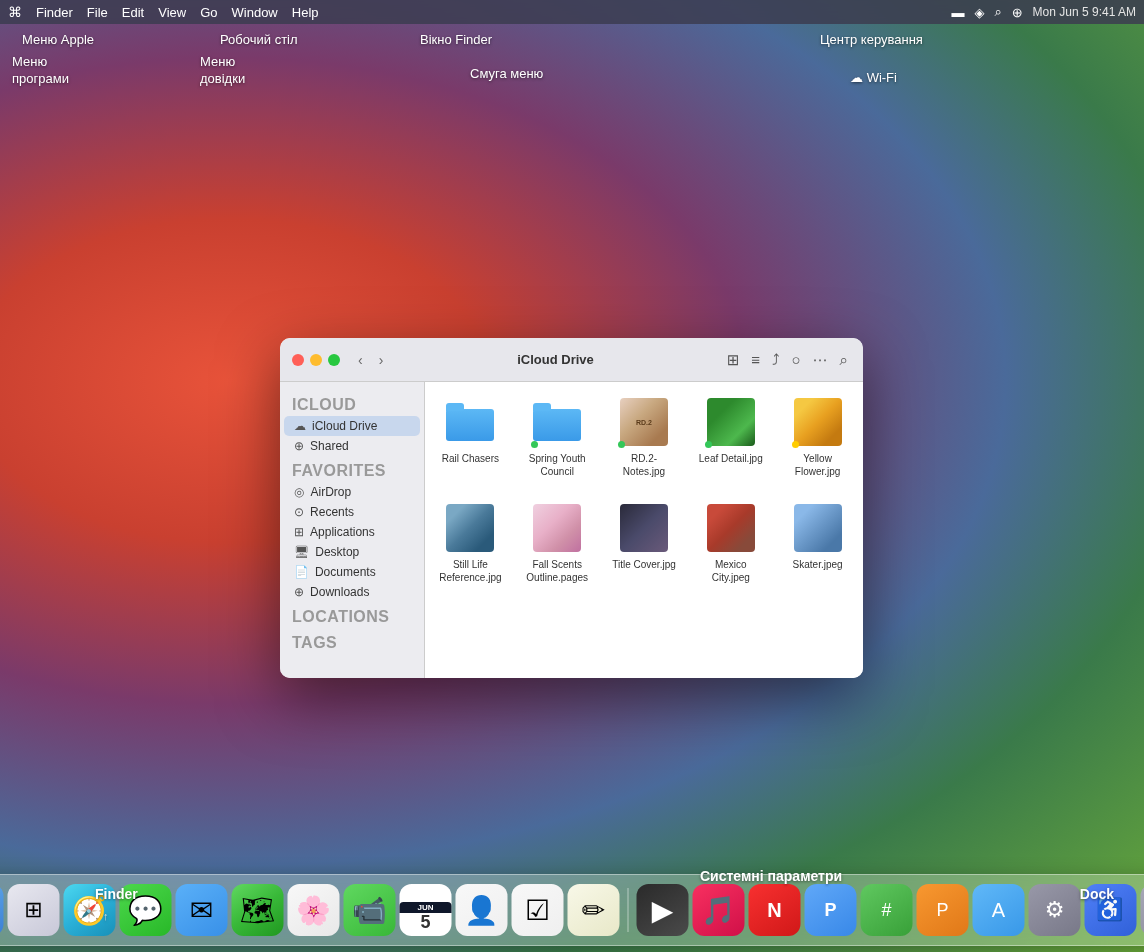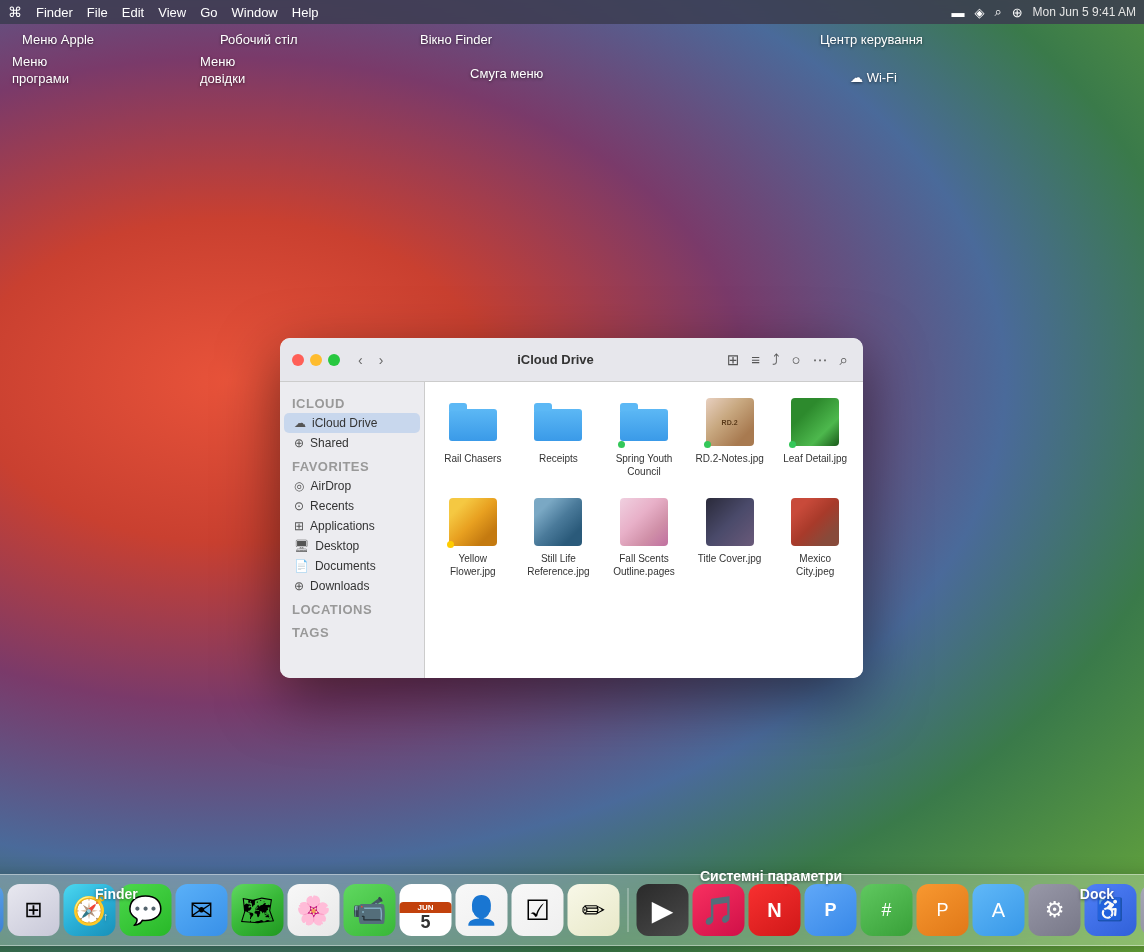--- a/index.html
+++ b/index.html
@@ -152,21 +152,21 @@
     
     .finder-sidebar {
       width: 145px;
       background: rgba(235,235,240,0.9);
       border-right: 1px solid #ccc;
       padding: 8px 0;
       overflow-y: auto;
       font-size: 11.5px;
     }
     .sidebar-section-label {
-      font-size: 13px;
+      font-size: 16px;
       font-weight: 700;
       color: #999;
       padding: 6px 12px 2px;
       text-transform: uppercase;
       letter-spacing: 0.5px;
     }
     .sidebar-item {
       display: flex;
       align-items: center;
       padding: 3px 10px;
@@ -184,21 +184,21 @@
     .finder-content {
       flex: 1;
       padding: 8px;
       overflow-y: auto;
       background: #fff;
     }
 
     .file-grid {
       display: grid;
       grid-template-columns: repeat(5, 1fr);
-      gap: 6px;
+      gap: 12px;
     }
 
     .file-item {
       display: flex;
       flex-direction: column;
       align-items: center;
       padding: 6px 4px;
       border-radius: 6px;
       cursor: pointer;
       position: relative;
@@ -510,26 +510,20 @@
     <div class="finder-content">
       <div class="file-grid">
 
         <div class="file-item">
           <div class="file-icon">
             <div class="folder-icon-shape"></div>
           </div>
           <span class="file-name">Rail Chasers</span>
         </div>
 
-        <div class="file-item">
-          <div class="file-icon">
-            <div class="folder-icon-shape"></div>
-          </div>
-          <span class="file-name">Receipts</span>
-        </div>
 
         <div class="file-item">
           <div class="file-icon" style="position:relative;">
             <div class="folder-icon-shape"></div>
             <span class="status-dot dot-green" style="position:absolute;bottom:0;left:0;"></span>
           </div>
           <span class="file-name">Spring Youth Council</span>
         </div>
 
 
@@ -581,20 +575,26 @@
 
         <div class="file-item">
           <div class="file-icon">
             <div class="thumb thumb-mexico"></div>
           </div>
           <span class="file-name">Mexico City.jpeg</span>
         </div>
 
 
 
+        <div class="file-item">
+          <div class="file-icon">
+            <div class="thumb thumb-skater"></div>
+          </div>
+          <span class="file-name">Skater.jpeg</span>
+        </div>
 
       </div>
     </div>
   </div>
 </div>
 
 <div class="dock">
   <div class="dock-item dock-finder">
     
   </div>
@@ -613,21 +613,21 @@
   <div class="dock-item dock-maps">
     <span>🗺</span>
   </div>
   <div class="dock-item dock-photos">
     <span>🌸</span>
   </div>
   <div class="dock-item dock-facetime">
     <span>📹</span>
   </div>
   <div class="dock-item dock-calendar" style="background:white;color:#333;font-size:11px;font-weight:bold;display:flex;flex-direction:column;align-items:center;justify-content:flex-end;padding-bottom:3px;">
-    <span style="font-size:8px;background:#c2410c;color:white;width:100%;text-align:center;border-radius:4px 4px 0 0;padding:1px;">JUN</span>
+    <span style="font-size:8px;background:#0f172a;color:white;width:100%;text-align:center;border-radius:4px 4px 0 0;padding:1px;">JUN</span>
     <span style="font-size:18px;line-height:1.1;">5</span>
   </div>
   <div class="dock-item dock-contacts">
     <span>👤</span>
   </div>
   <div class="dock-item dock-reminders">
     <span>☑</span>
   </div>
   <div class="dock-item dock-freeform">
     <span>✏</span>

